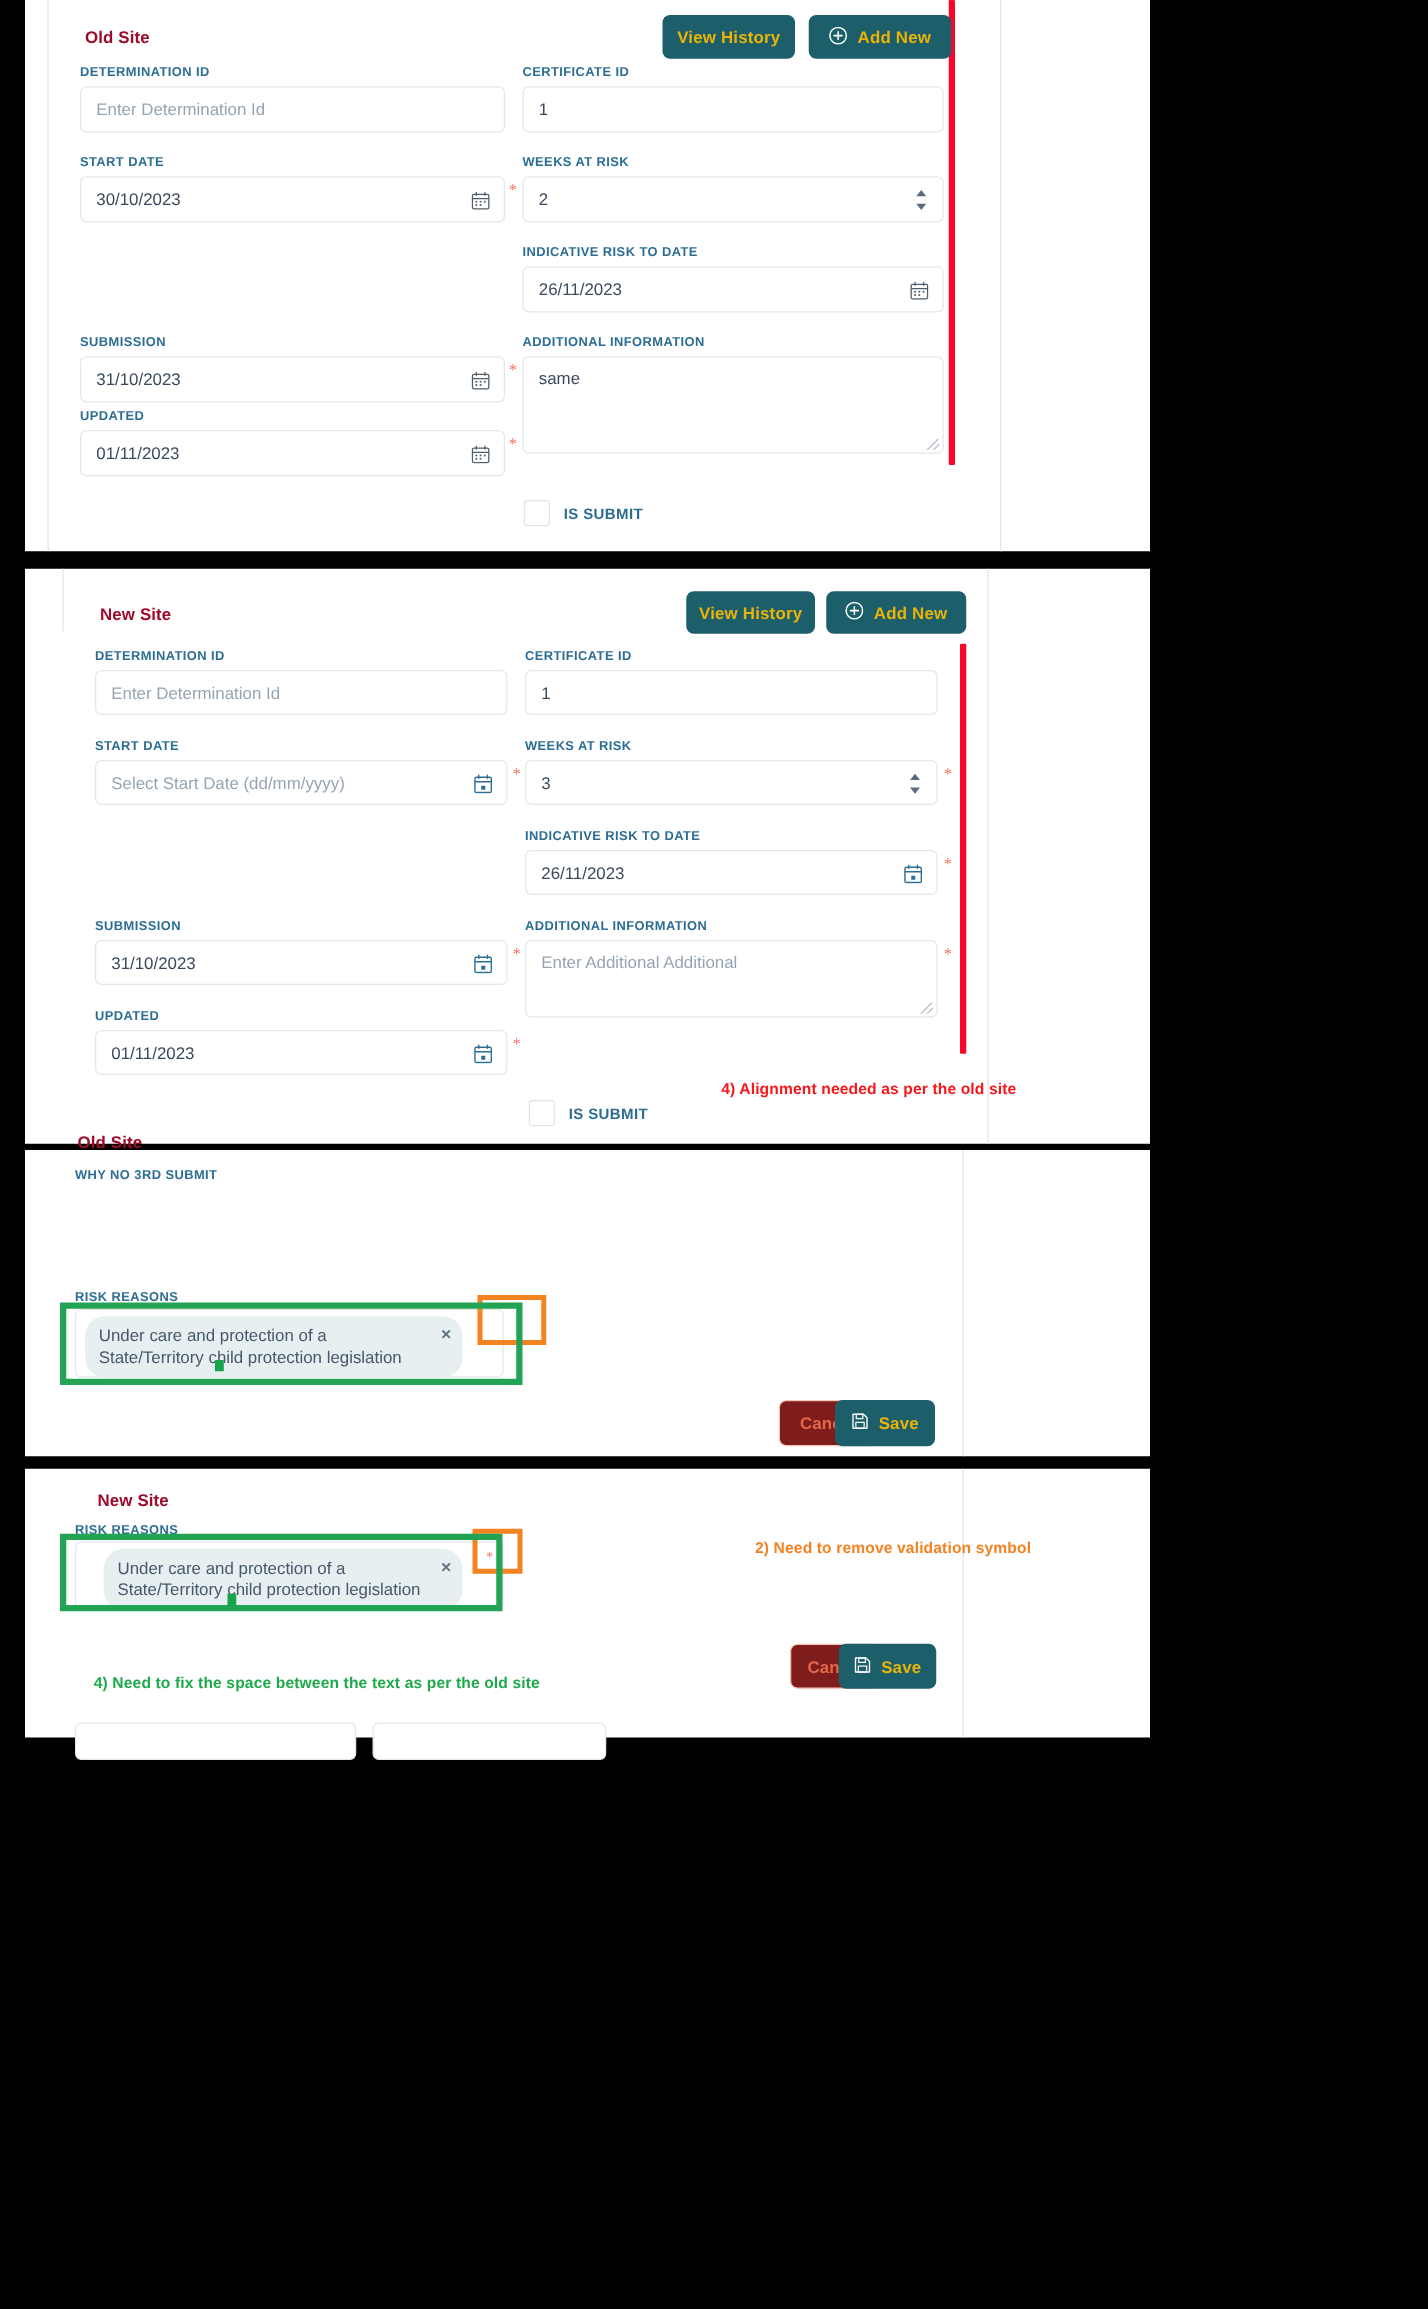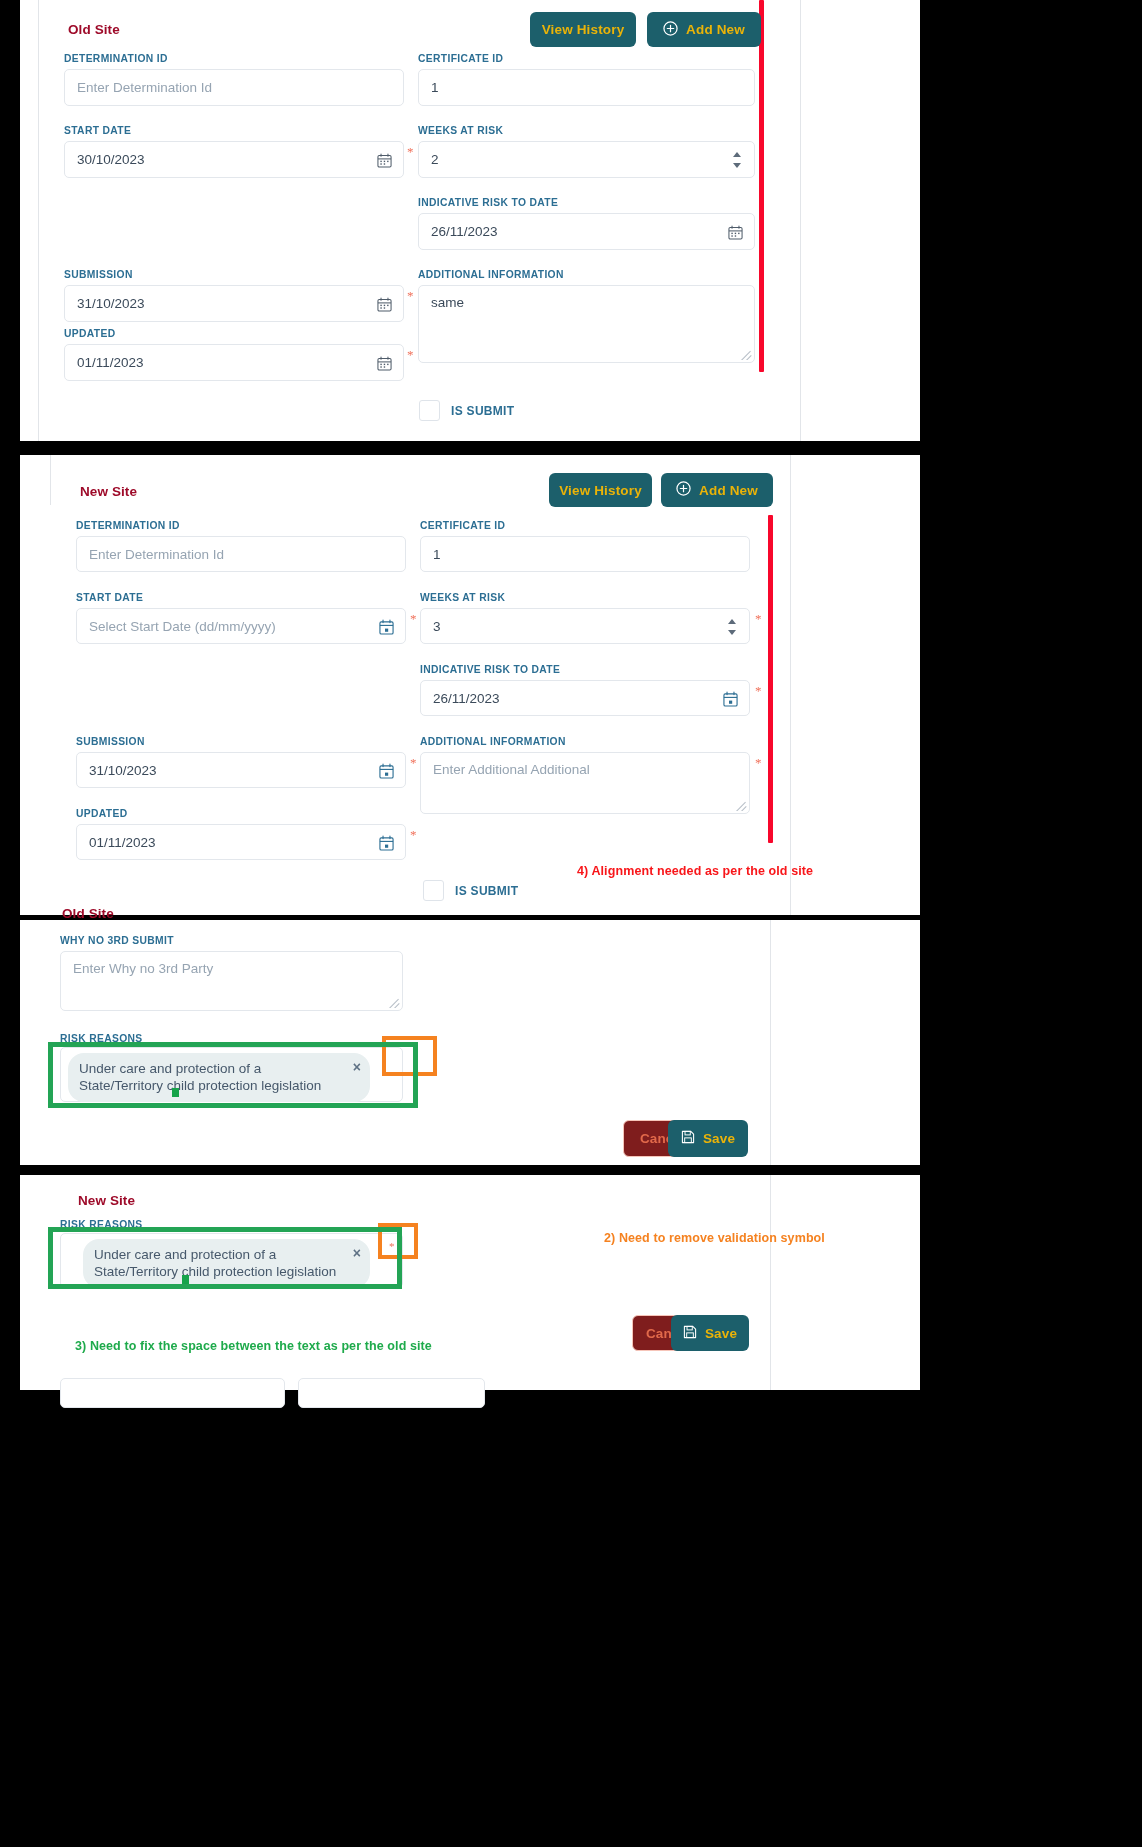--- a/index.html
+++ b/index.html
@@ -469,24 +469,20 @@
     </div>
   </div>
 
   <div class="panel" style="left:20px; top:920px; width:900px; height:245px;">
     <div class="panel-inner">
       <div class="right-rule" style="left:750px; top:0; bottom:0;"></div>
 
       <div class="site-title" style="left:42px; top:-14px;">Old Site</div>
 
       <div class="fld-label" style="left:40px; top:15px;">WHY NO 3RD SUBMIT</div>
-      <div class="fld-box ta" style="left:40px; top:31px; width:343px; height:60px;">
-        <span class="ph">Enter Why no 3rd Party</span>
-        <span class="resize-grip" style="right:2px; bottom:2px;"></span>
-      </div>
 
       <div class="fld-label" style="left:40px; top:113px;">RISK REASONS</div>
       <div class="ms-box" style="left:40px; top:127px; width:343px; height:55px;">
         <div class="chip" style="left:7px; top:5px; width:302px;">
           <span>Under care and protection of a State/Territory child protection legislation</span>
           <span class="chip-x">×</span>
         </div>
       </div>
       <div class="chip-caret" style="left:152px; top:168px;"></div>
 
@@ -523,21 +519,21 @@
         </div>
       </div>
       <div class="chip-caret" style="left:162px; top:100px;"></div>
       <div class="req-star" style="left:369px; top:66px; font-size:11px;">*</div>
 
       <div class="hl-orange" style="left:358px; top:48px; width:40px; height:36px;"></div>
       <div class="hl-green" style="left:28px; top:52px; width:354px; height:62px;"></div>
 
       <div class="anno anno-orange" style="left:584px; top:56px;">2) Need to remove validation symbol</div>
 
-      <div class="anno anno-green" style="left:55px; top:164px;">3) Need to fix the space between the text as per the old site</div>
+      <div class="anno anno-green" style="left:55px; top:164px;">4) Need to fix the space between the text as per the old site</div>
 
       <div class="btn btn-cancel" style="left:566px; top:140px; width:73px; height:36px;">
         <span>Cancel</span>
       </div>
       <div class="btn btn-teal" style="left:651px; top:140px; width:78px; height:36px;">
         <span class="icon-save">
           <svg width="14" height="14" viewBox="0 0 16 16">
               <path d="M1.6 1.6h9.6L14.4 4.8v9.6H1.6z" fill="none" stroke="#fff" stroke-width="1.25" stroke-linejoin="round"></path>
               <rect x="4.6" y="1.6" width="6" height="4" fill="none" stroke="#fff" stroke-width="1.1"></rect>
               <rect x="4.2" y="9" width="7.6" height="5.4" fill="none" stroke="#fff" stroke-width="1.1"></rect>

